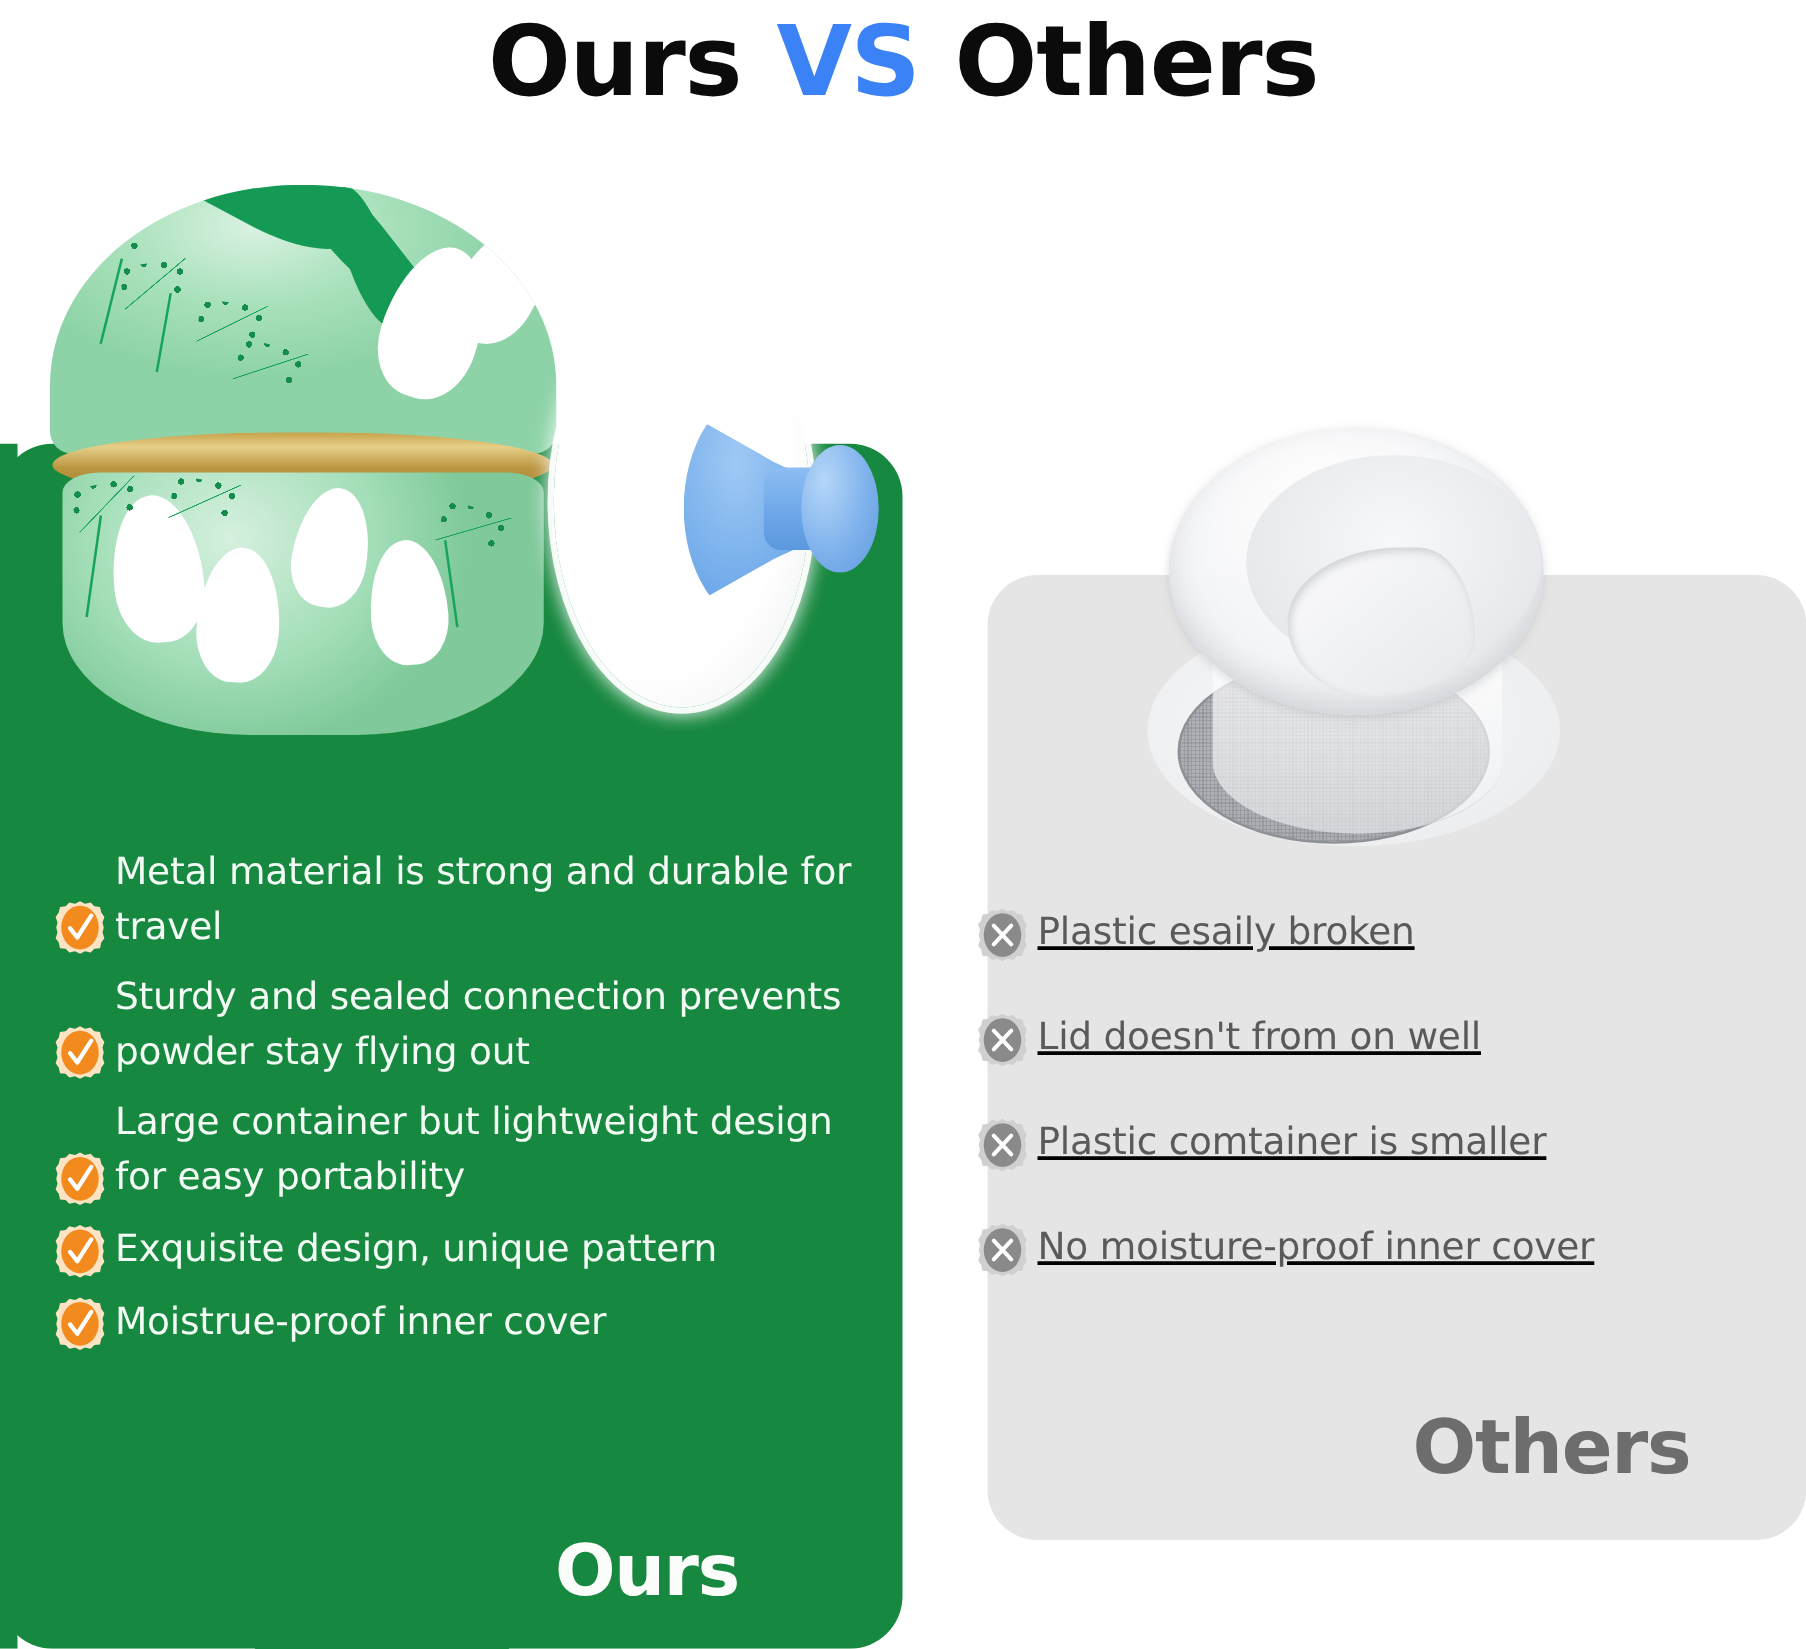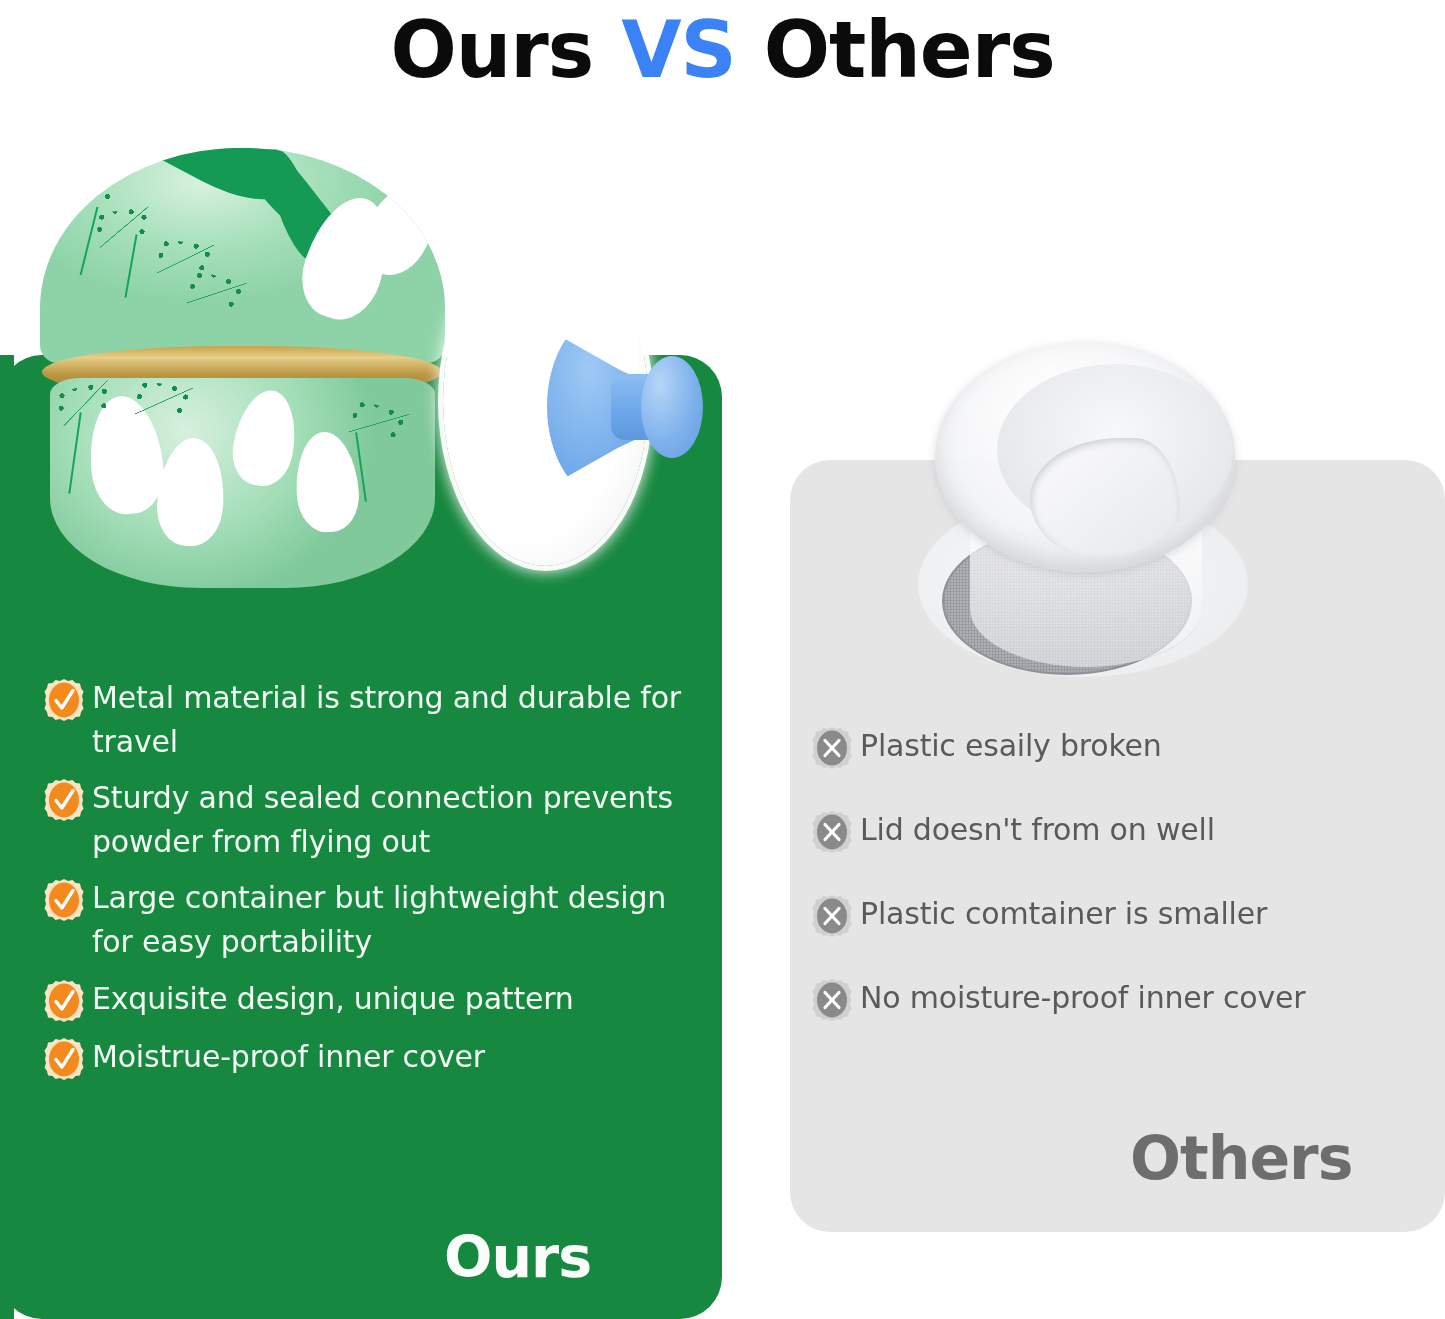--- a/index.html
+++ b/index.html
@@ -176,27 +176,27 @@
     background:linear-gradient(180deg, rgba(255,255,255,.72), rgba(238,240,243,.62));
     border-radius:0 0 120px 120px / 0 0 60px 60px;
     border-bottom:1px solid rgba(205,207,211,.8);
   }
 
   
   #list-ours{
     position:absolute; left:44px; top:676px; width:640px;
   }
   #list-others{
-    position:absolute; left:812px; top:724px; width:610px;
+    position:absolute; left:782px; top:724px; width:610px;text-decoration:underline;
   }
   .bullet-row{
     display:flex; align-items:flex-start;
     margin-bottom:10px;
   }
-  #list-ours .bullet-row{ margin-bottom:12px; }
+  #list-ours .bullet-row{ margin-bottom:12px;align-items:flex-end; }
   #list-others .bullet-row{ margin-bottom:38px; }
 
   .badge{
     flex:0 0 auto;
     width:40px; height:44px;
     position:relative;
     margin-top:2px;
   }
   .badge svg{ display:block; width:40px; height:44px; }
 
@@ -294,21 +294,21 @@
   </div>
 
   <div class="bullet-row">
     <span class="badge">
       <svg viewBox="0 0 40 44">
         <path d="M20 1 L24 3 L28.5 2 L31.5 5 L36 5.5 L37 10 L39.5 13.5 L38 18 L39 22 L38 26 L39.5 30.5 L37 34 L36 38.5 L31.5 39 L28.5 42 L24 41 L20 43 L16 41 L11.5 42 L8.5 39 L4 38.5 L3 34 L0.5 30.5 L2 26 L1 22 L2 18 L0.5 13.5 L3 10 L4 5.5 L8.5 5 L11.5 2 L16 3 Z" fill="#fbe3c4"></path>
         <ellipse cx="20" cy="22" rx="15" ry="17.5" fill="#f28a1e"></ellipse>
         <path d="M12 22.5 L17.8 30 L29 12.5" stroke="#ffffff" stroke-width="3.4" fill="none" stroke-linecap="round" stroke-linejoin="round"></path>
       </svg>
     </span>
-    <span class="bullet-text">Sturdy and sealed connection prevents powder from flying out</span>
+    <span class="bullet-text">Sturdy and sealed connection prevents powder stay flying out</span>
   </div>
 
   <div class="bullet-row">
     <span class="badge">
       <svg viewBox="0 0 40 44">
         <path d="M20 1 L24 3 L28.5 2 L31.5 5 L36 5.5 L37 10 L39.5 13.5 L38 18 L39 22 L38 26 L39.5 30.5 L37 34 L36 38.5 L31.5 39 L28.5 42 L24 41 L20 43 L16 41 L11.5 42 L8.5 39 L4 38.5 L3 34 L0.5 30.5 L2 26 L1 22 L2 18 L0.5 13.5 L3 10 L4 5.5 L8.5 5 L11.5 2 L16 3 Z" fill="#fbe3c4"></path>
         <ellipse cx="20" cy="22" rx="15" ry="17.5" fill="#f28a1e"></ellipse>
         <path d="M12 22.5 L17.8 30 L29 12.5" stroke="#ffffff" stroke-width="3.4" fill="none" stroke-linecap="round" stroke-linejoin="round"></path>
       </svg>
     </span>

